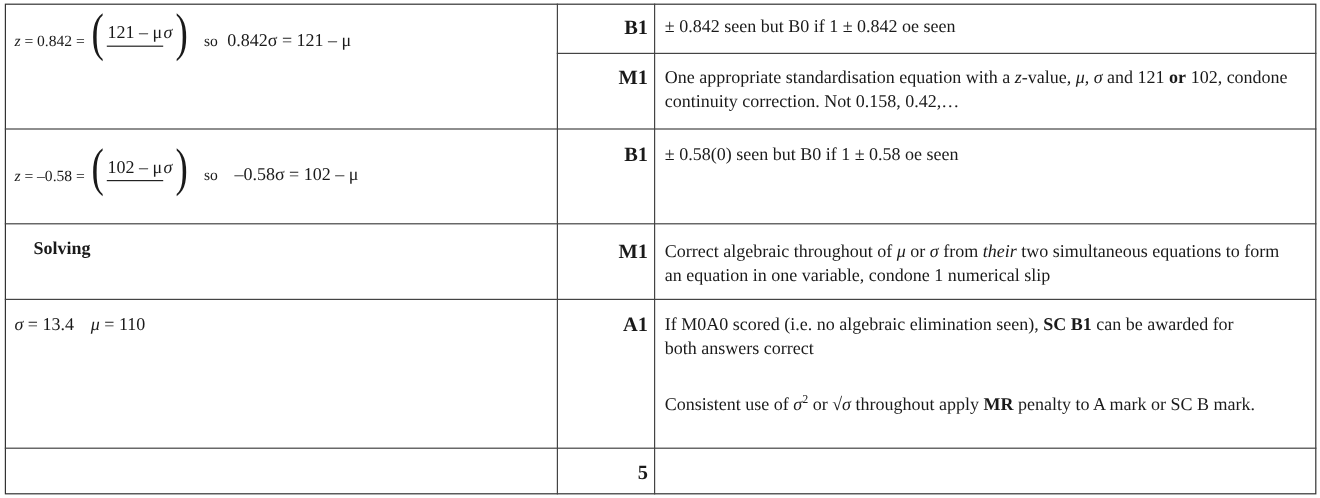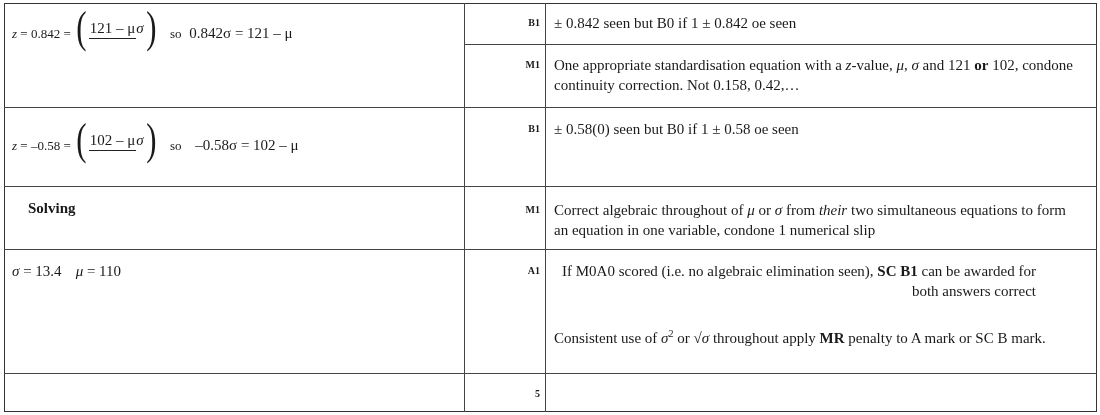--- a/index.html
+++ b/index.html
@@ -5,21 +5,21 @@
   html, body { margin: 0; padding: 0; background: #ffffff; }
   body { width: 1100px; height: 415px; position: relative; overflow: hidden;
          font-family: "Liberation Serif", "DejaVu Serif", serif; color: #1a1a1a; font-size: 15px; }
   .tbl { position: absolute; left: 4px; top: 3px; width: 1093px; height: 409px;
          border: 1.5px solid #333; box-sizing: border-box; }
   .hline { position: absolute; height: 0; border-top: 1.4px solid #444; }
   .vline { position: absolute; width: 0; border-left: 1.4px solid #444; }
   .cell { position: absolute; white-space: nowrap; line-height: 20px; }
   .i { font-style: italic; }
   .b { font-weight: bold; }
-  .mark { font-weight: bold; text-align: right; width: 60px; font-size: 10px; }
+  .mark { font-weight: bold; text-align: right; width: 60px; font-size: 17px; }
   .note { white-space: normal; width: 525px; line-height: 20px; }
   .frac { display: inline-flex; align-items: center; vertical-align: middle; }
   .paren { font-size: 44px; line-height: 44px; font-weight: 200; transform: scaleX(0.7); display: inline-block; }
   .fr { display: inline-flex; flex-direction: row; align-items: center; line-height: 20px; }
   .fr .num { border-bottom: 1px solid #222; padding: 0 1px; }
   .small { font-size: 13px; }
   sup { font-size: 10px; }
 </style>
 </head>
 <body>
@@ -71,16 +71,16 @@
 
 <div class="cell mark" style="left:480px; top:119px;">B1</div>
 <div class="cell" style="left:554px; top:119px;">± 0.58(0) seen but B0 if 1 ± 0.58 oe seen</div>
 
 <div class="cell" style="left:28px; top:198px;font-weight:bold;">Solving</div>
 <div class="cell mark" style="left:480px; top:200px;">M1</div>
 <div class="cell note" style="left:554px; top:200px; width:520px;"><span>Correct algebraic throughout of </span><span class="i">μ</span><span> or </span><span class="i">σ</span><span> from </span><span class="i">their</span><span> two simultaneous equations to form an equation in one variable, condone 1 numerical slip</span></div>
 
 <div class="cell" style="left:12px; top:261px;"><span class="i">σ</span><span> = 13.4</span><span style="margin-left:14px;" class="i">μ</span><span> = 110</span></div>
 <div class="cell mark" style="left:480px; top:261px;">A1</div>
-<div class="cell note" style="left:536px; top:261px; width:500px;text-align:right;"><span>If M0A0 scored (i.e. no algebraic elimination seen), </span><span class="b">SC B1</span><span> can be awarded for both answers correct</span></div>
+<div class="cell note" style="left:554px; top:261px; width:500px;"><span>If M0A0 scored (i.e. no algebraic elimination seen), </span><span class="b">SC B1</span><span> can be awarded for both answers correct</span></div>
 <div class="cell note" style="left:554px; top:324px; width:535px;"><span>Consistent use of </span><span class="i">σ</span><sup>2</sup><span> or √</span><span class="i">σ</span><span> throughout apply </span><span class="b">MR</span><span> penalty to A mark or SC B mark.</span></div>
 
 <div class="cell mark" style="left:480px; top:384px;">5</div>
 
 </body></html>

